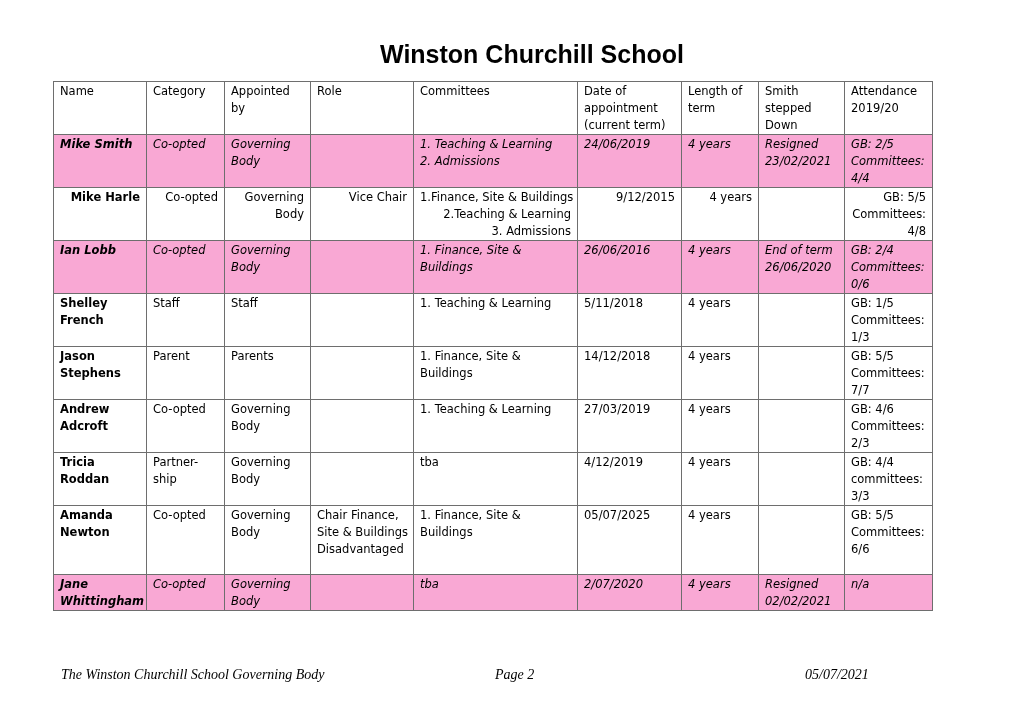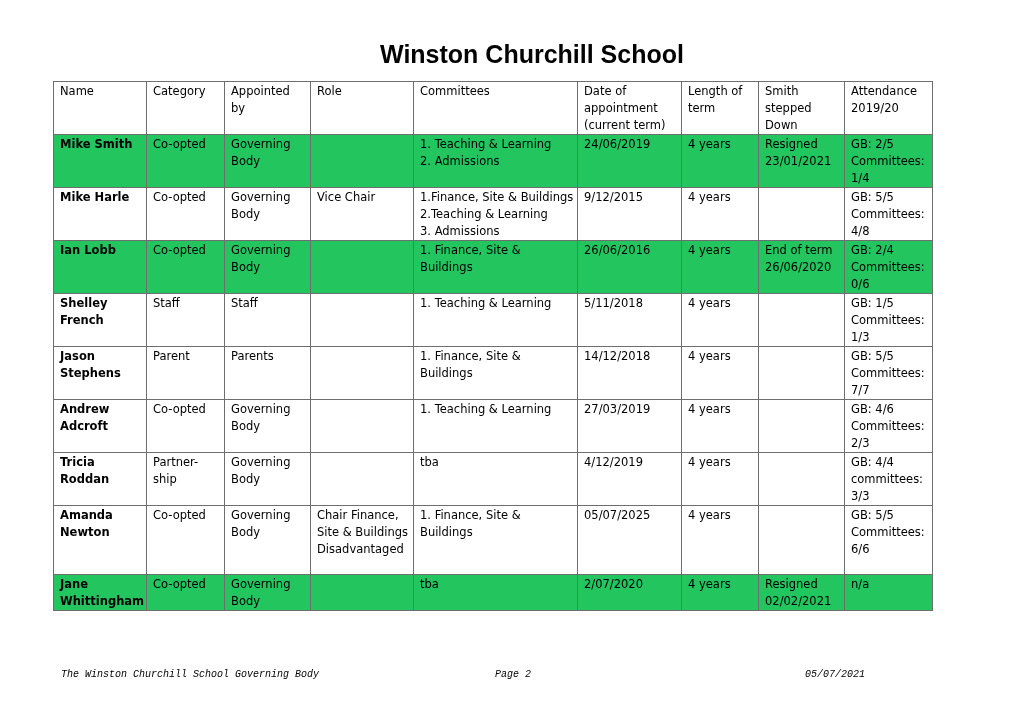--- a/index.html
+++ b/index.html
@@ -43,37 +43,37 @@
       vertical-align: top;
       text-align: left;
       padding: 1px 6px 0 6px;
       font-weight: normal;
       overflow: hidden;
       white-space: nowrap;
     }
     table.gov th { height: 50px; }
     table.gov th.name-col { font-weight: normal; }
     table.gov td.name { font-weight: bold; }
-    tr.shaded td { background: #22c55e; }
+    tr.shaded td { background: #f9a8d4; font-style: italic; }
     tr.r1 td { height: 50px; }
-    tr.r2 td { height: 50px; }
+    tr.r2 td { height: 50px; text-align: right; }
     tr.r3 td { height: 51px; }
     tr.r4 td { height: 50px; }
     tr.r5 td { height: 50px; margin-top: 46px; }
     tr.r6 td { height: 50px; }
     tr.r7 td { height: 50px; }
     tr.r8 td { height: 67px; margin-left: 12px; }
     tr.r9 td { height: 34px; }
     .line { display: block; }
     .footer {
       position: absolute;
       top: 668px;
-      font-family: Liberation Mono, monospace;
+      font-family: Liberation Serif, serif;
       font-style: italic;
-      font-size: 10px;
+      font-size: 14px;
       line-height: 14px;
     }
     .footer.left { left: 61px; }
     .footer.center { left: 495px; }
     .footer.right { left: 805px; }
   </style>
 </head>
 <body>
 
 <div class="title">Winston Churchill School</div>
@@ -146,26 +146,26 @@
           <span class="line">2. Admissions</span>
         </td>
         <td>
           <span class="line">24/06/2019</span>
         </td>
         <td>
           <span class="line">4 years</span>
         </td>
         <td>
           <span class="line">Resigned</span>
-          <span class="line">23/01/2021</span>
+          <span class="line">23/02/2021</span>
         </td>
         <td>
           <span class="line">GB: 2/5</span>
           <span class="line">Committees:</span>
-          <span class="line">1/4</span>
+          <span class="line">4/4</span>
         </td>
       </tr>
       <tr class="r2">
         <td class="name">
           <span class="line">Mike Harle</span>
         </td>
         <td>
           <span class="line">Co-opted</span>
         </td>
         <td>

